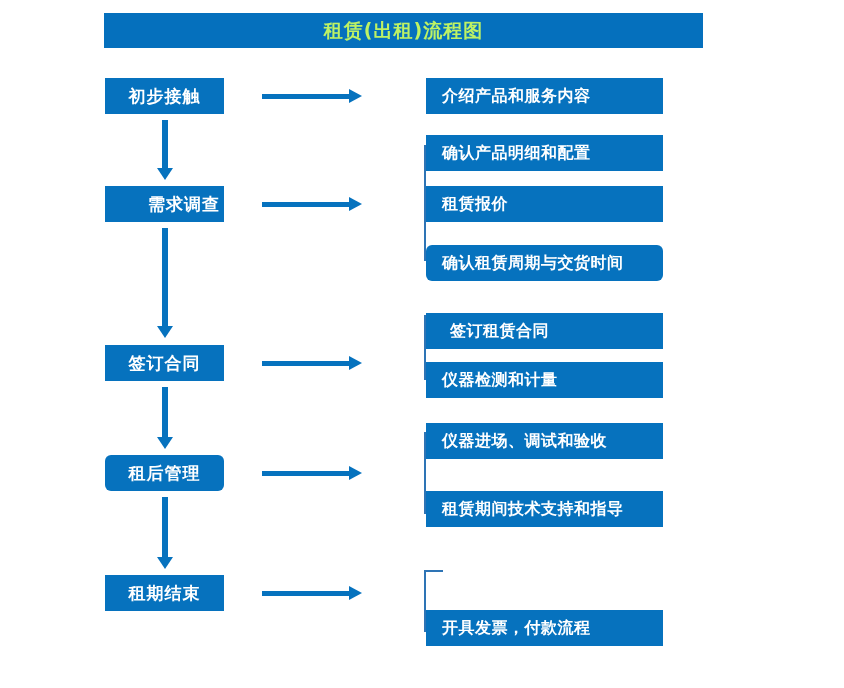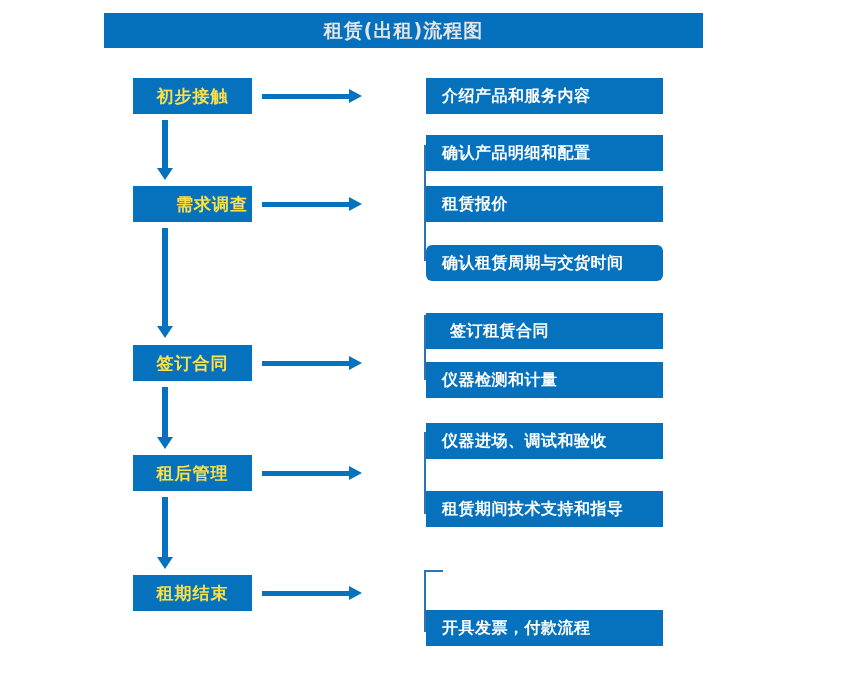--- a/index.html
+++ b/index.html
@@ -19,46 +19,45 @@
   }
 
   
   .title-banner {
     position: absolute;
     left: 104px;
     top: 13px;
     width: 599px;
     height: 35px;
     background: #0570bd;
-    color: #e5e5e5;
+    color: #bef264;
     display: flex;
     align-items: center;
     justify-content: center;
     font-size: 19px;
     font-weight: bold;
     letter-spacing: 1px;
     box-sizing: border-box;
   }
 
   
   .stage-box {
     position: absolute;
     left: 105px;
     width: 119px;
     height: 36px;
     background: #0672be;
-    color: #fde047;
+    color: #ffffff;
     display: flex;
     align-items: center;
     justify-content: center;
     font-size: 17px;
     font-weight: bold;
     letter-spacing: 1px;
     box-sizing: border-box;
-    margin-left: 28px;
   }
 
   
   .detail-box {
     position: absolute;
     left: 426px;
     width: 237px;
     height: 36px;
     background: #0672be;
     color: #ffffff;
@@ -135,21 +134,21 @@
 <div id="canvas">
 
   <div class="title-banner">租赁(出租)流程图</div>
 
   <div class="stage-box" style="top:78px;">初步接触</div>
 
   <div class="stage-box" style="top:186px;padding-left:39px;">需求调查</div>
 
   <div class="stage-box" style="top:345px;">签订合同</div>
 
-  <div class="stage-box" style="top:455px;">租后管理</div>
+  <div class="stage-box" style="top:455px;border-radius:6px;">租后管理</div>
 
   <div class="stage-box" style="top:575px;">租期结束</div>
 
   <div class="v-arrow" style="left:154px; top:120px; height:60px;">
     <div class="shaft" style="height:48px;"></div>
     <div class="head"></div>
   </div>
 
   <div class="v-arrow" style="left:154px; top:228px; height:110px;">
     <div class="shaft" style="height:98px;"></div>

